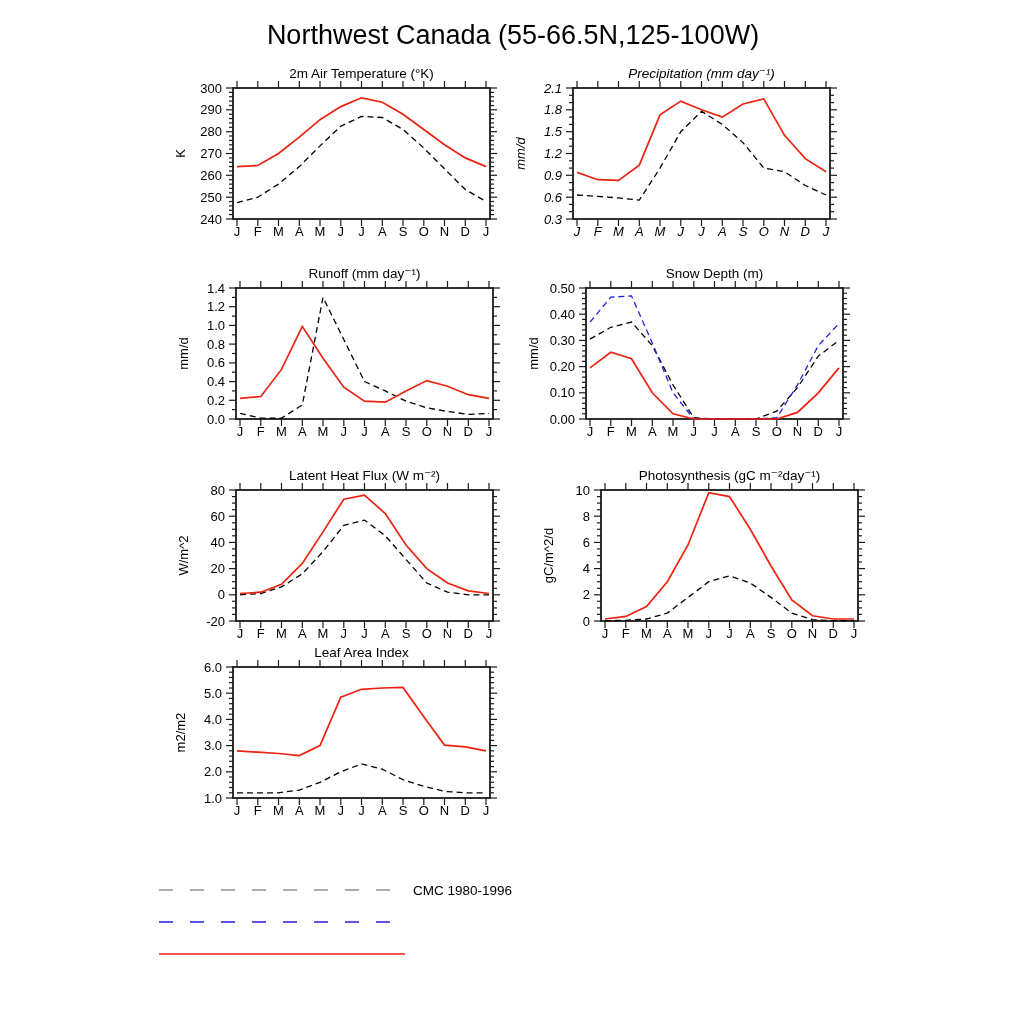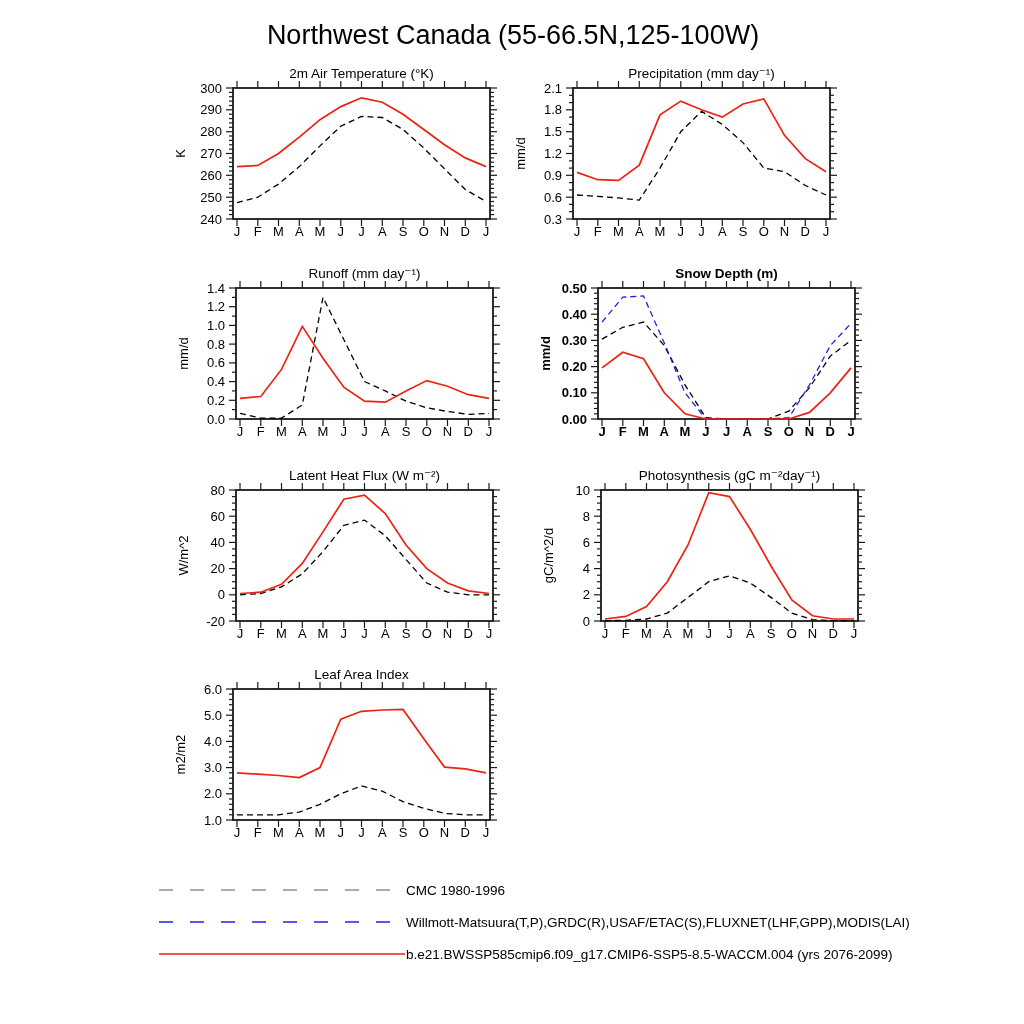--- a/index.html
+++ b/index.html
@@ -12,21 +12,21 @@
     position:absolute; top:20px; left:1px; width:1024px;
     text-align:center; font-size:27px; color:#000;
   }
   .panel { position:absolute; width:349px; height:201px; }
   .panel svg { display:block; }
   svg text { fill:#000; font-family:"Liberation Sans","DejaVu Sans",sans-serif; }
   text.ctitle { font-size:13.5px; }
   text.tick-label { font-size:13px; }
   text.axis-label { font-size:13px; }
   .legend-item { position:absolute; left:158px; display:flex; align-items:center; height:18px; }
-  .legend-label { font-size:13.5px; white-space:nowrap; color:#000; }
+  .legend-label { margin-left:7px; font-size:13.5px; white-space:nowrap; color:#000; }
 </style>
 </head>
 <body>
 
 <div class="canvas">
   <div class="main-title">Northwest Canada (55-66.5N,125-100W)</div>
   <div id="chart-grid">
       <div class="panel" style="left: 155px; top: 58px;">
         <svg width="349" height="201" viewBox="0 0 349 201">
           <text class="ctitle" x="206.5" y="20" text-anchor="middle">2m Air Temperature (°K)</text>
@@ -145,21 +145,21 @@
             <text class="tick-label" x="268.8" y="178" text-anchor="middle">O</text>
             <text class="tick-label" x="289.5" y="178" text-anchor="middle">N</text>
             <text class="tick-label" x="310.3" y="178" text-anchor="middle">D</text>
             <text class="tick-label" x="331.0" y="178" text-anchor="middle">J</text>
           </g>
           <text class="axis-label" x="30" y="95.5" text-anchor="middle" transform="rotate(-90 30 95.5)">K</text>
           <polyline points="82.0,144.6 102.8,139.2 123.5,126.1 144.3,108.6 165.0,87.9 185.8,68.2 206.5,58.4 227.3,59.5 248.0,71.5 268.8,90.0 289.5,110.8 310.3,131.5 331.0,143.5" fill="none" stroke="#000000" stroke-width="1.3" stroke-dasharray="6 4"></polyline>
           <polyline points="82.0,108.6 102.8,107.5 123.5,95.5 144.3,79.1 165.0,61.7 185.8,48.6 206.5,39.8 227.3,44.2 248.0,56.2 268.8,71.5 289.5,86.8 310.3,99.9 331.0,108.6" fill="none" stroke="#ee2211" stroke-width="1.7"></polyline>
         </svg>
       </div>
-      <div class="panel" style="left: 495px; top: 58px;">
+      <div class="panel" style="left: 495px; top: 58px; font-style: italic;">
         <svg width="349" height="201" viewBox="0 0 349 201">
           <text class="ctitle" x="206.5" y="20" text-anchor="middle">Precipitation (mm day⁻¹)</text>
           <rect x="78" y="30" width="257" height="131" fill="none" stroke="#1a1a1a" stroke-width="1.8"></rect>
           <g stroke="#1a1a1a" stroke-width="1.2">
             <line x1="71" y1="161.0" x2="78" y2="161.0"></line>
             <line x1="335" y1="161.0" x2="342" y2="161.0"></line>
             <line x1="71" y1="139.2" x2="78" y2="139.2"></line>
             <line x1="335" y1="139.2" x2="342" y2="139.2"></line>
             <line x1="71" y1="117.3" x2="78" y2="117.3"></line>
             <line x1="335" y1="117.3" x2="342" y2="117.3"></line>
@@ -340,21 +340,21 @@
             <text class="tick-label" x="268.8" y="178" text-anchor="middle">O</text>
             <text class="tick-label" x="289.5" y="178" text-anchor="middle">N</text>
             <text class="tick-label" x="310.3" y="178" text-anchor="middle">D</text>
             <text class="tick-label" x="331.0" y="178" text-anchor="middle">J</text>
           </g>
           <text class="axis-label" x="30" y="95.5" text-anchor="middle" transform="rotate(-90 30 95.5)">mm/d</text>
           <polyline points="82.0,155.4 102.8,160.1 123.5,160.1 144.3,147.0 165.0,39.4 185.8,81.5 206.5,123.6 227.3,132.9 248.0,143.2 268.8,149.8 289.5,153.5 310.3,156.3 331.0,155.4" fill="none" stroke="#000000" stroke-width="1.3" stroke-dasharray="6 4"></polyline>
           <polyline points="82.0,140.4 102.8,138.5 123.5,111.4 144.3,68.4 165.0,100.2 185.8,129.2 206.5,143.2 227.3,144.2 248.0,132.9 268.8,122.6 289.5,128.3 310.3,136.7 331.0,140.4" fill="none" stroke="#ee2211" stroke-width="1.7"></polyline>
         </svg>
       </div>
-      <div class="panel" style="left: 520px; top: 258px; font-weight: bold;">
+      <div class="panel" style="left: 508px; top: 258px;">
         <svg width="349" height="201" viewBox="0 0 349 201">
           <text class="ctitle" x="206.5" y="20" text-anchor="middle">Snow Depth (m)</text>
           <rect x="78" y="30" width="257" height="131" fill="none" stroke="#1a1a1a" stroke-width="1.8"></rect>
           <g stroke="#1a1a1a" stroke-width="1.2">
             <line x1="71" y1="161.0" x2="78" y2="161.0"></line>
             <line x1="335" y1="161.0" x2="342" y2="161.0"></line>
             <line x1="71" y1="134.8" x2="78" y2="134.8"></line>
             <line x1="335" y1="134.8" x2="342" y2="134.8"></line>
             <line x1="71" y1="108.6" x2="78" y2="108.6"></line>
             <line x1="335" y1="108.6" x2="342" y2="108.6"></line>
@@ -663,21 +663,21 @@
             <text class="tick-label" x="268.8" y="178" text-anchor="middle">O</text>
             <text class="tick-label" x="289.5" y="178" text-anchor="middle">N</text>
             <text class="tick-label" x="310.3" y="178" text-anchor="middle">D</text>
             <text class="tick-label" x="331.0" y="178" text-anchor="middle">J</text>
           </g>
           <text class="axis-label" x="30" y="95.5" text-anchor="middle" transform="rotate(-90 30 95.5)">gC/m^2/d</text>
           <polyline points="82.0,160.7 102.8,160.3 123.5,159.0 144.3,153.1 165.0,137.4 185.8,121.7 206.5,115.8 227.3,123.0 248.0,137.4 268.8,153.1 289.5,159.7 310.3,160.7 331.0,160.7" fill="none" stroke="#000000" stroke-width="1.3" stroke-dasharray="6 4"></polyline>
           <polyline points="82.0,159.0 102.8,156.4 123.5,146.6 144.3,121.7 165.0,85.0 185.8,32.6 206.5,36.6 227.3,69.3 248.0,106.0 268.8,140.0 289.5,155.8 310.3,159.0 331.0,159.0" fill="none" stroke="#ee2211" stroke-width="1.7"></polyline>
         </svg>
       </div>
-      <div class="panel" style="left: 155px; top: 659px;">
+      <div class="panel" style="left: 155px; top: 637px;">
         <svg width="349" height="201" viewBox="0 0 349 201">
           <text class="ctitle" x="206.5" y="20" text-anchor="middle">Leaf Area Index</text>
           <rect x="78" y="30" width="257" height="131" fill="none" stroke="#1a1a1a" stroke-width="1.8"></rect>
           <g stroke="#1a1a1a" stroke-width="1.2">
             <line x1="71" y1="161.0" x2="78" y2="161.0"></line>
             <line x1="335" y1="161.0" x2="342" y2="161.0"></line>
             <line x1="71" y1="134.8" x2="78" y2="134.8"></line>
             <line x1="335" y1="134.8" x2="342" y2="134.8"></line>
             <line x1="71" y1="108.6" x2="78" y2="108.6"></line>
             <line x1="335" y1="108.6" x2="342" y2="108.6"></line>
@@ -789,22 +789,20 @@
       <div class="legend-item" style="top: 881px;">
         <svg width="248" height="18">
           <line x1="1" y1="9" x2="247" y2="9" stroke="#909090" stroke-width="1.3" stroke-dasharray="14 17"></line>
         </svg>
         <span class="legend-label">CMC 1980-1996</span>
       </div>
       <div class="legend-item" style="top: 913px;">
         <svg width="248" height="18">
           <line x1="1" y1="9" x2="247" y2="9" stroke="#2222dd" stroke-width="1.3" stroke-dasharray="14 17"></line>
         </svg>
-        <span class="legend-label">Willmott-Matsuura(T,P),GRDC(R),USAF/ETAC(S),FLUXNET(LHF,GPP),MODIS(LAI)</span>
       </div>
       <div class="legend-item" style="top: 945px;">
         <svg width="248" height="18">
           <line x1="1" y1="9" x2="247" y2="9" stroke="#ee2211" stroke-width="1.3"></line>
         </svg>
-        <span class="legend-label">b.e21.BWSSP585cmip6.f09_g17.CMIP6-SSP5-8.5-WACCM.004 (yrs 2076-2099)</span>
       </div>
     </div>
 </div>
 
 </body></html>

